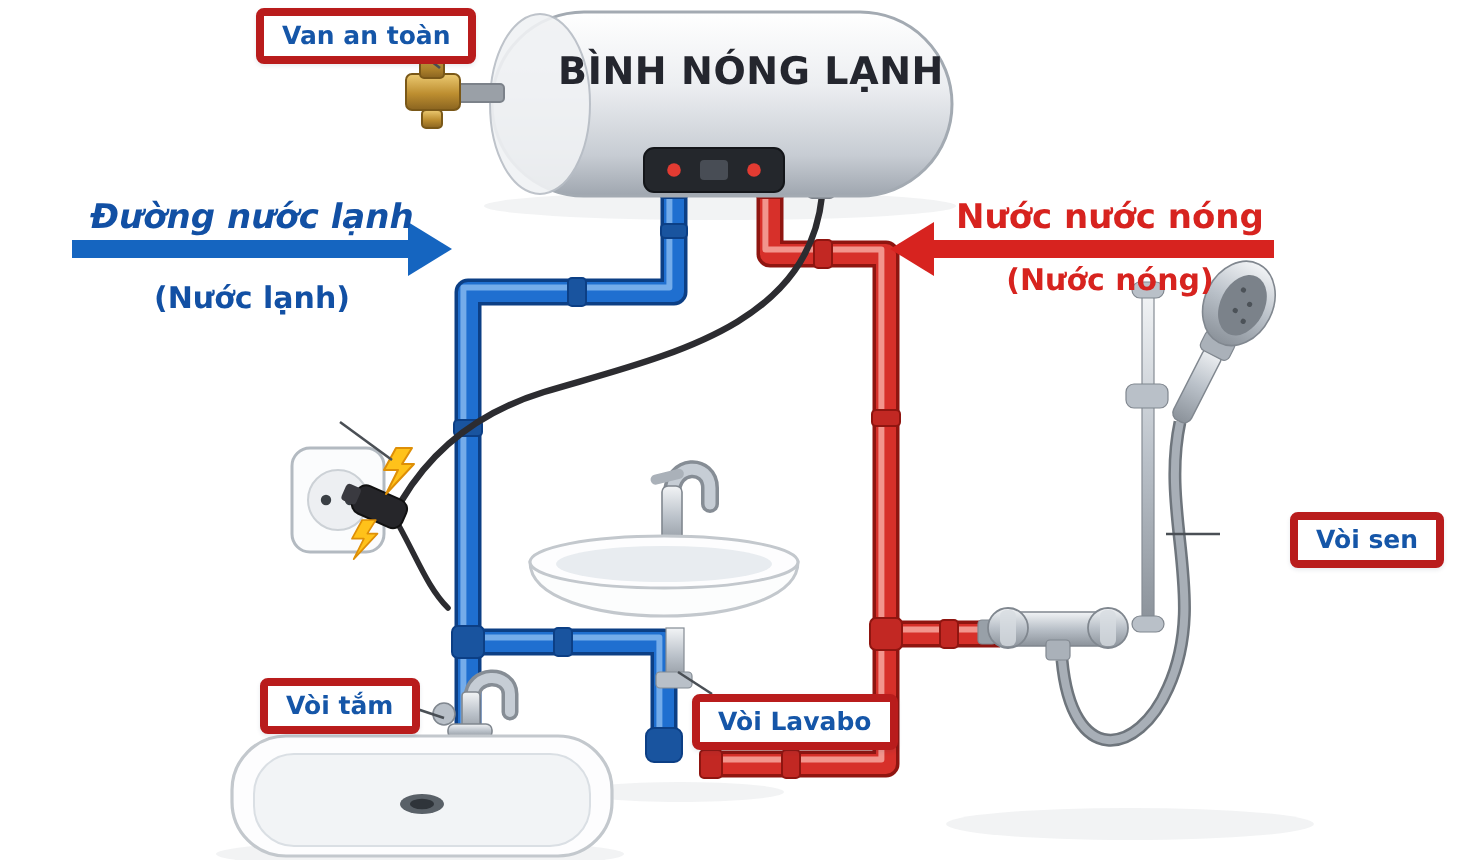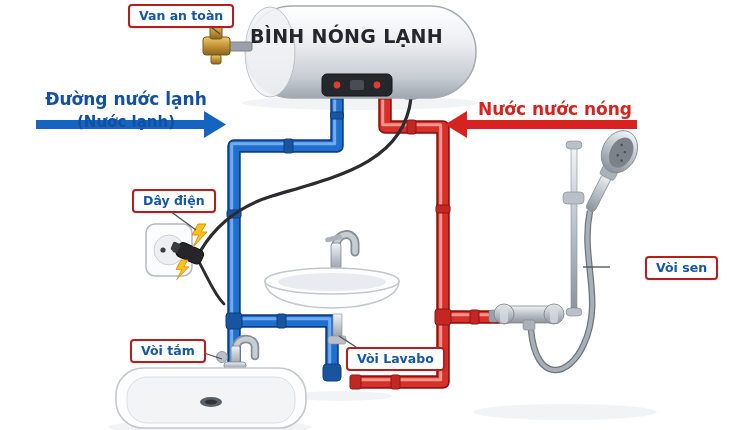--- a/index.html
+++ b/index.html
@@ -6,24 +6,24 @@
   body{font-family:"DejaVu Sans",sans-serif;background:#fff;}
   .canvas{position:relative;width:730px;height:430px;background:#ffffff;overflow:hidden;}
   .scene{position:absolute;left:0;top:0;}
   .pO{fill:none;stroke-linejoin:round;stroke-linecap:butt;}
   .blueO{stroke:#0c3f85;stroke-width:13.5;}
   .blueM{stroke:#1f6fd0;stroke-width:10;}
   .blueH{stroke:#7db3ec;stroke-width:3;opacity:.9;}
   .redO{stroke:#8f1510;stroke-width:13.5;}
   .redM{stroke:#d7302a;stroke-width:10;}
   .redH{stroke:#f5a198;stroke-width:3;opacity:.9;}
-  .lbl{position:absolute;background:#fff;border:2px solid #b91c1c;border-radius:4px;
+  .lbl{position:absolute;background:#fff;border:4px solid #b91c1c;border-radius:4px;
        padding:2px 9px 3px;font-weight:bold;font-size:12.5px;color:#1556a8;
        white-space:nowrap;box-shadow:0 1px 2px rgba(30,50,80,.10);}
-  .tank-title{position:absolute;left:250px;top:25px;width:222px;text-align:left;
+  .tank-title{position:absolute;left:250px;top:25px;width:222px;text-align:right;
        font-weight:bold;font-size:19px;letter-spacing:.3px;color:#24262e;}
   .flow-line1{position:absolute;font-weight:bold;font-size:17px;text-align:center;white-space:nowrap;}
   .flow-line2{position:absolute;font-weight:bold;font-size:15px;text-align:center;white-space:nowrap;}
   .cold{color:#1250a4;}
   .hot{color:#d7231f;}
 </style>
 </head>
 <body>
 
 <div class="canvas">
@@ -200,22 +200,22 @@
       <line x1="170" y1="211" x2="196" y2="230"></line>
       <line x1="198" y1="351" x2="222" y2="359"></line>
       <line x1="356" y1="347" x2="339" y2="336"></line>
       <line x1="610" y1="267" x2="583" y2="267"></line>
     </g>
   </svg>
 
   <div class="tank-title">BÌNH NÓNG LẠNH</div>
 
   <div class="lbl" style="left:128px; top:4px;">Van an toàn</div>
-  <div class="lbl" style="left:132px; top:189px;">Dây điện</div>
   <div class="lbl" style="left:346px; top:347px;">Vòi Lavabo</div>
   <div class="lbl" style="left:130px; top:339px;">Vòi tắm</div>
   <div class="lbl" style="left:612px; top:256px;margin-left:33px;">Vòi sen</div>
 
-  <div class="flow-line1 cold" style="left:28px; top:89px; width:196px;">Đường nước lạnh</div>
-  <div class="flow-line2 cold" style="left:28px; top:113px; width:196px;">(Nước lạnh)</div>
+  <div class="flow-line1 cold" style="left:28px; top:99px; width:196px;font-style:italic;">Đường nước lạnh</div>
+  <div class="flow-line2 cold" style="left:28px; top:140px; width:196px;">(Nước lạnh)</div>
   <div class="flow-line1 hot" style="left:462px; top:99px; width:186px;">Nước nước nóng</div>
+  <div class="flow-line2 hot" style="left:462px; top:131px; width:186px;">(Nước nóng)</div>
 
 </div>
 
 </body></html>

